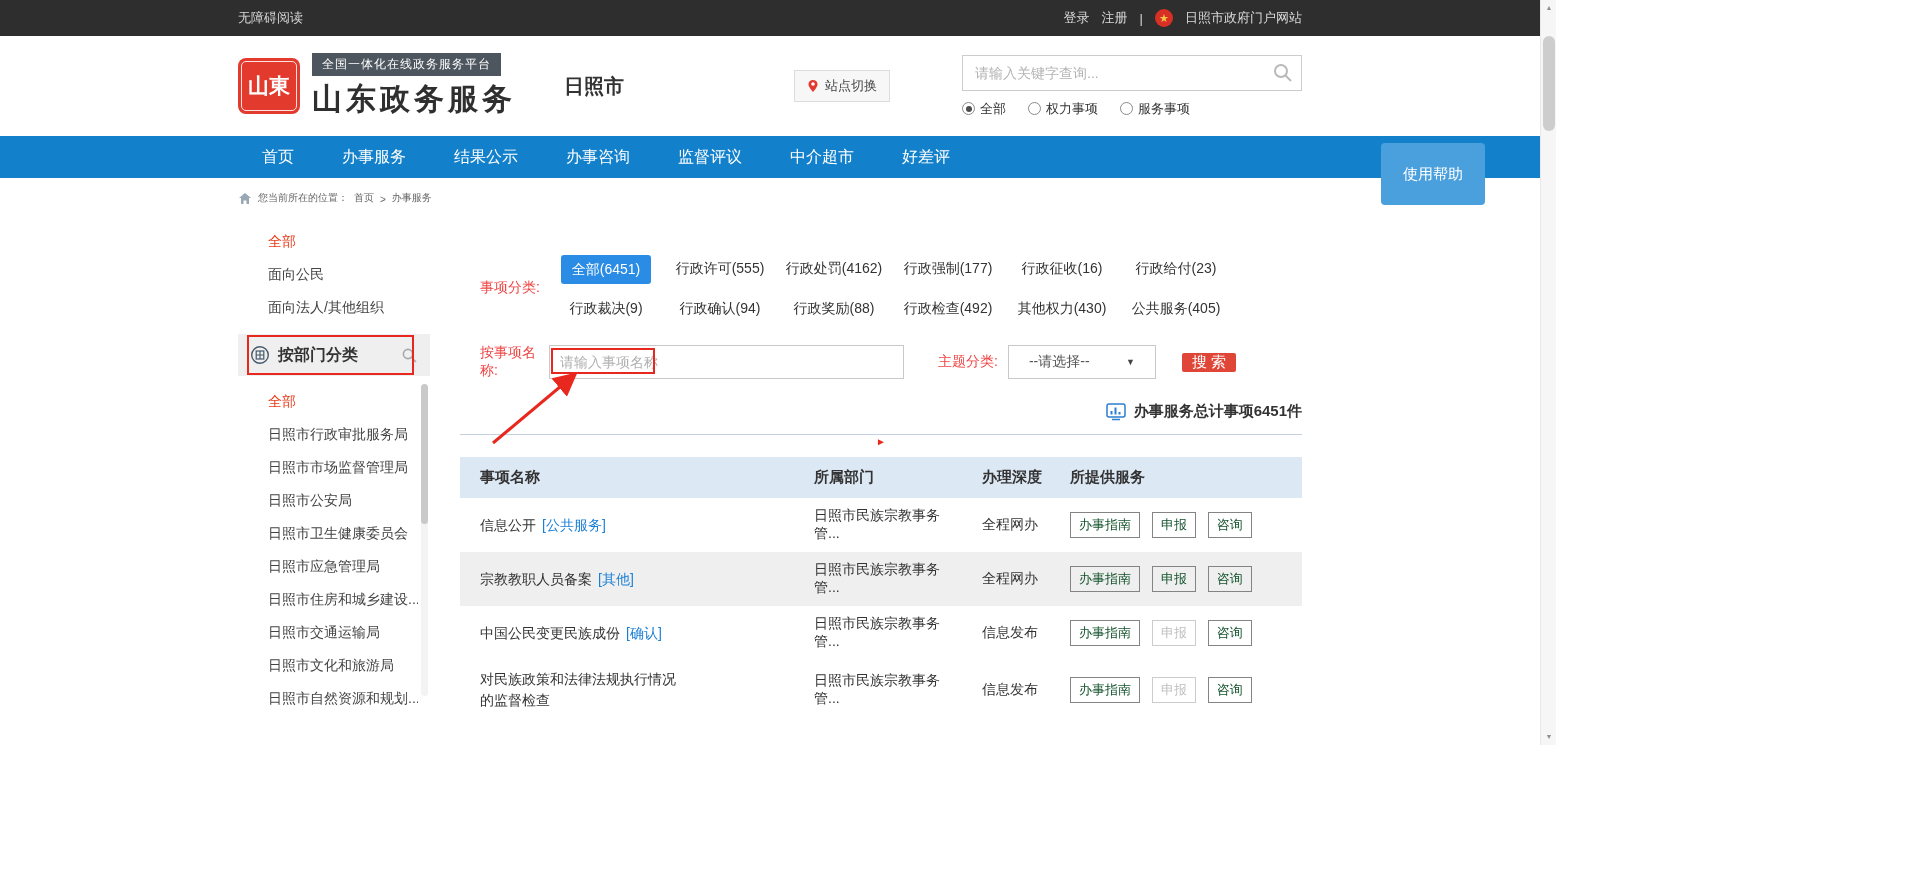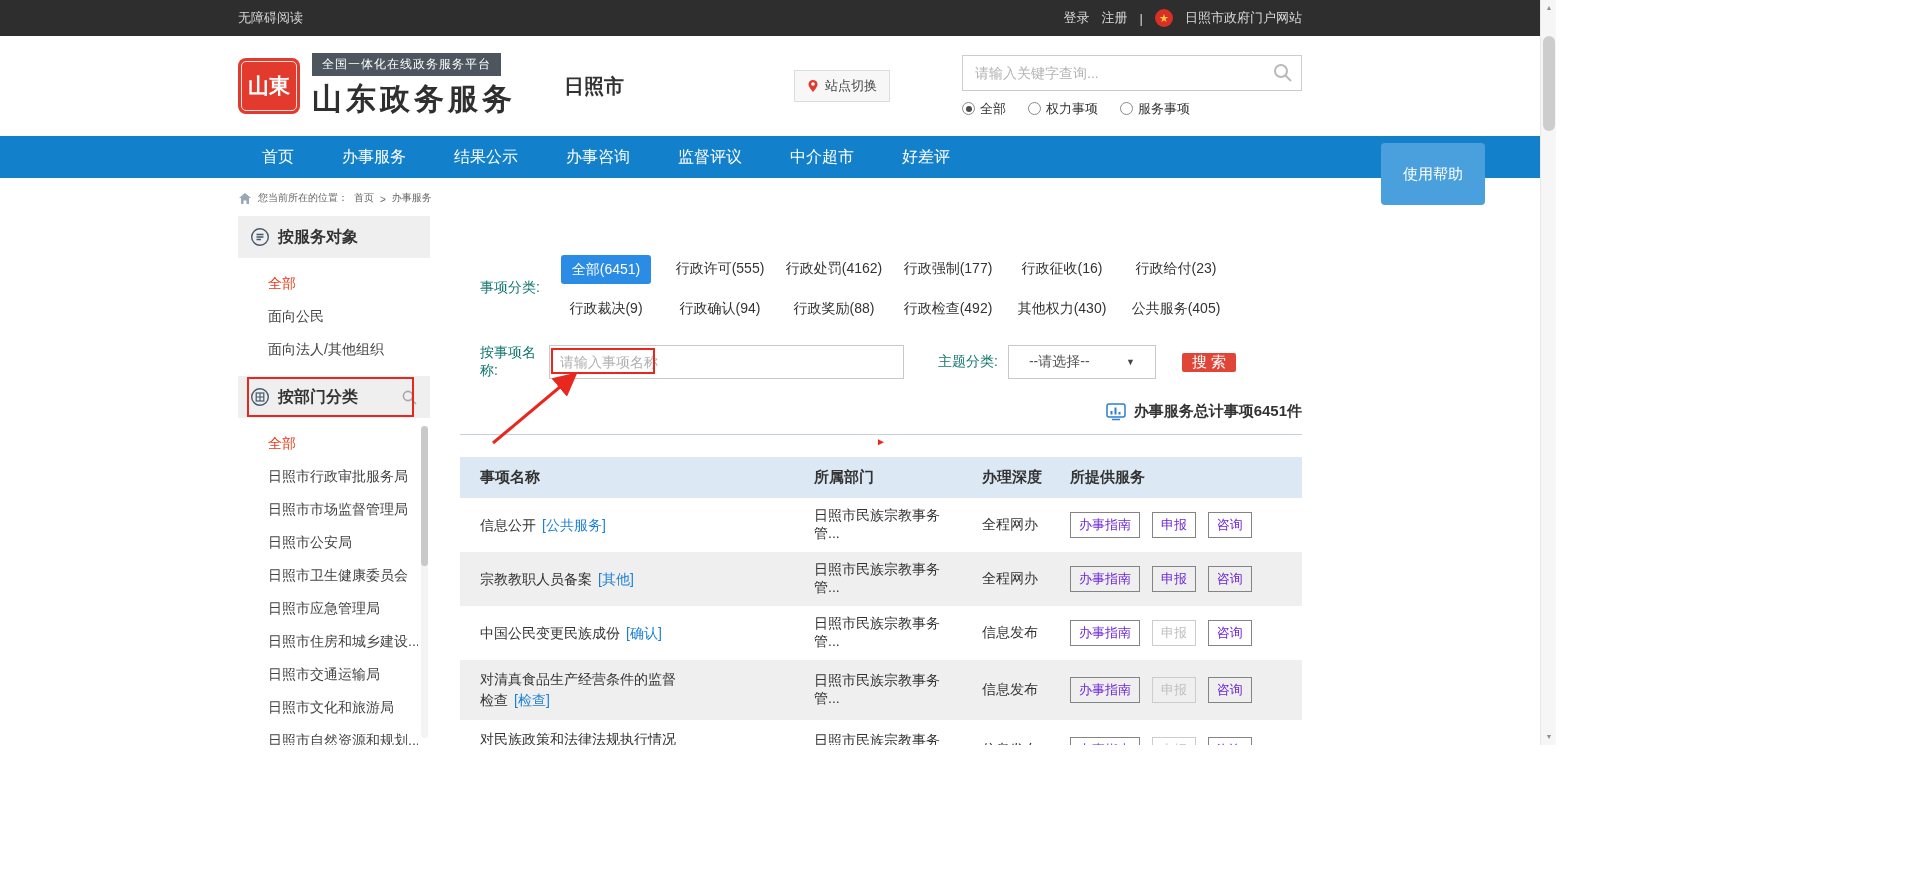--- a/index.html
+++ b/index.html
@@ -63,21 +63,21 @@
   .side-item { line-height:33px; padding-left:30px; font-size:14px; color:#444; cursor:pointer; white-space:nowrap; overflow:hidden; }
   .side-item.hot { color:#e83a17; }
   .dept-list { position:relative; padding-right:12px; }
   .side-scroll { position:absolute; right:2px; top:8px; width:7px; height:312px; background:#f3f3f3; border-radius:4px; }
   .side-scroll-thumb { position:absolute; top:0; left:0; width:7px; height:140px; background:#c9c9c9; border-radius:4px; cursor:pointer; }
 
   
   .content { flex:1; margin-left:30px; position:relative; }
   .filter-area { padding-top:32px; }
   .filter-row { display:flex; align-items:center; }
-  .filter-label { width:89px; padding-left:20px; font-size:14px; color:#0f766e; flex-shrink:0; }
+  .filter-label { width:89px; padding-left:20px; font-size:14px; color:#ef4444; flex-shrink:0; }
   .cat-grid { display:flex; flex-wrap:wrap; width:690px; }
   .cat-cell { width:114px; text-align:center; line-height:40px; font-size:14px; color:#333; cursor:pointer; white-space:nowrap; }
   .cat-pill { display:inline-block; background:#2a8ce4; color:#fff; border-radius:3px; line-height:29px; padding:0 11px; vertical-align:middle; }
   .name-row { margin-top:16px; }
   .input-wrap { position:relative; width:355px; }
   .name-input { width:100%; height:34px; border:1px solid #c9c9c9; padding:0 10px; font-size:14px; color:#333; outline:none; }
   .name-input::placeholder { color:#b0b0b0; }
   .theme-label { width:auto; padding-left:0; margin-left:34px; }
   .select-box { margin-left:10px; width:148px; height:34px; border:1px solid #c9c9c9; display:flex; align-items:center;
                 justify-content:space-between; padding:0 20px; font-size:14px; color:#555; cursor:pointer; background:#fff; }
@@ -92,21 +92,21 @@
 
   
   .items-table { width:100%; border-collapse:collapse; margin-top:8px; }
   .items-table th { background:#dce8f4; text-align:left; font-size:15px; color:#333; padding:11px 12px; font-weight:bold; }
   .items-table th.first, .items-table td.first { padding-left:20px; }
   .items-table td { padding:9px 12px; font-size:14px; color:#333; vertical-align:middle; }
   tr.alt td { background:#efefef; }
   .name-wrap { width:205px; line-height:21px; }
   .item-tag { color:#1b7fd6; text-decoration:none; margin-left:6px; cursor:pointer; white-space:nowrap; }
   .svc-btn { display:inline-block; border:1px solid #848484; background:transparent; padding:3px 8px; font-size:13px;
-             color:#6d28d9; margin-right:8px; cursor:pointer; white-space:nowrap; }
+             color:#14532d; margin-right:8px; cursor:pointer; white-space:nowrap; }
   .svc-btn.disabled { border-color:#cccccc; color:#bfbfbf; cursor:default; }
 
   
   .ann-box { position:absolute; border:2px solid #e8281e; pointer-events:none; z-index:6; }
   .ann-box-dept { left:9px; right:16px; top:1px; bottom:1px; }
   .ann-box-input { left:2px; top:3px; width:104px; height:26px; }
   .ann-arrow { position:absolute; left:-66px; top:20px; z-index:6; pointer-events:none; overflow:visible; }
 
   
   .bscroll { position:absolute; right:0; top:0; width:16px; height:745px; background:#f6f6f6; border-left:1px solid #e8e8e8; }
@@ -201,27 +201,20 @@
         <span class="crumb-link">首页</span>
         <span>&gt;</span>
         <span>办事服务</span>
       </div>
     </div>
 
     <div class="main">
       <div class="container">
 
         <aside class="sidebar">
-          <div class="side-header">
-            <svg width="20" height="20" viewBox="0 0 20 20">
-              <circle cx="10" cy="10" r="8.3" fill="none" stroke="#45586b" stroke-width="1.4"></circle>
-              <path d="M6.5 7.5 h7 M6.5 10 h7 M6.5 12.5 h4.5" stroke="#45586b" stroke-width="1.3" fill="none"></path>
-            </svg>
-            <span>按服务对象</span>
-          </div>
           <div class="side-list">
             <div class="side-item hot">全部</div>
             <div class="side-item">面向公民</div>
             <div class="side-item">面向法人/其他组织</div>
           </div>
 
           <div class="side-header">
             <svg width="20" height="20" viewBox="0 0 20 20">
               <circle cx="10" cy="10" r="8.3" fill="none" stroke="#45586b" stroke-width="1.4"></circle>
               <rect x="6.2" y="6" width="7.6" height="8" fill="none" stroke="#45586b" stroke-width="1.2"></rect>
@@ -354,32 +347,20 @@
                     <div class="name-wrap"><span>中国公民变更民族成份</span><a class="item-tag">[确认]</a></div>
                   </td>
                 <td>日照市民族宗教事务管...</td>
                 <td>信息发布</td>
                 <td>
                   <span class="svc-btn">办事指南</span>
                   <span class="svc-btn disabled">申报</span>
                   <span class="svc-btn">咨询</span>
                 </td>
               </tr>
-              <tr class="alt">
-                <td class="first">
-                    <div class="name-wrap"><span>对清真食品生产经营条件的监督检查</span><a class="item-tag">[检查]</a></div>
-                  </td>
-                <td>日照市民族宗教事务管...</td>
-                <td>信息发布</td>
-                <td>
-                  <span class="svc-btn">办事指南</span>
-                  <span class="svc-btn disabled">申报</span>
-                  <span class="svc-btn">咨询</span>
-                </td>
-              </tr>
               <tr>
                 <td class="first">
                     <div class="name-wrap"><span>对民族政策和法律法规执行情况的监督检查</span></div>
                   </td>
                 <td>日照市民族宗教事务管...</td>
                 <td>信息发布</td>
                 <td>
                   <span class="svc-btn">办事指南</span>
                   <span class="svc-btn disabled">申报</span>
                   <span class="svc-btn">咨询</span>

